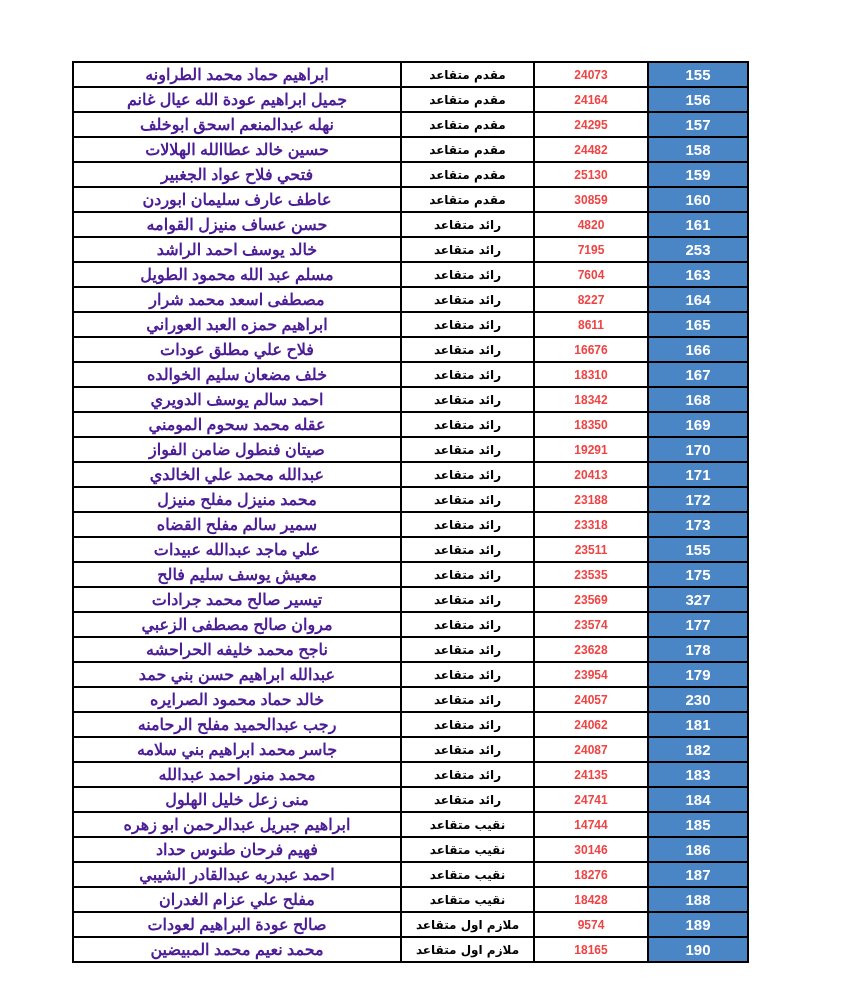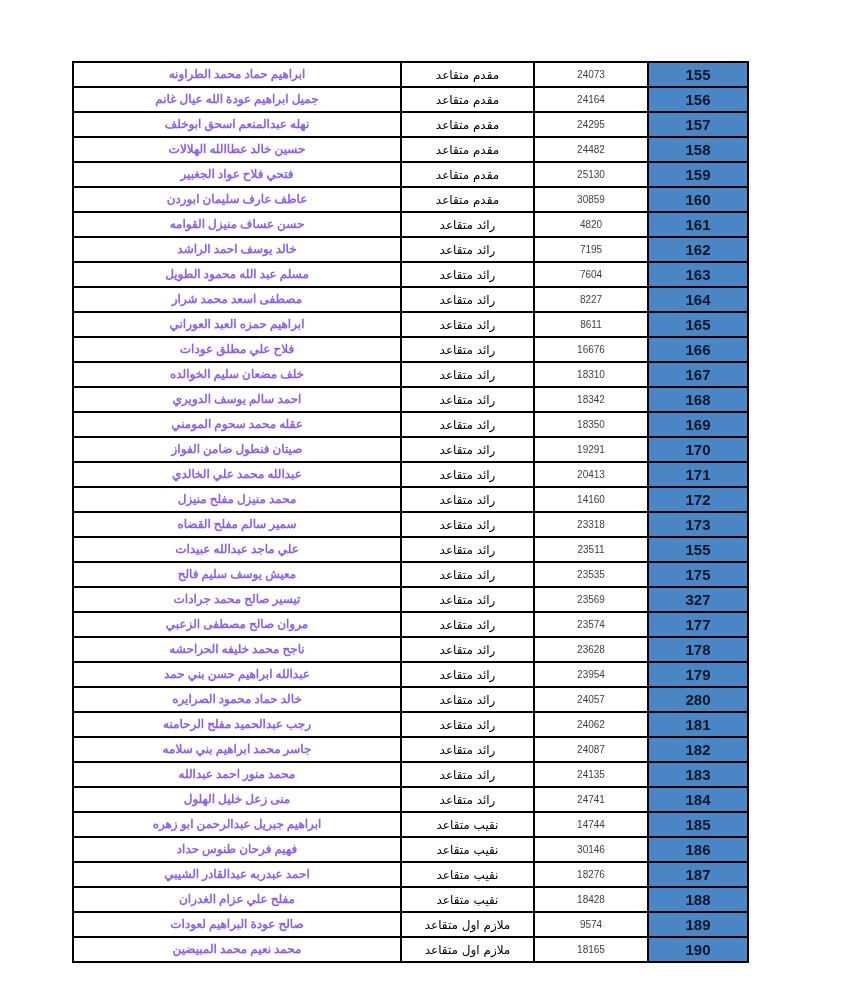--- a/index.html
+++ b/index.html
@@ -30,43 +30,43 @@
     border: 2px solid #000000;
     height: 23px;
     padding: 0;
     vertical-align: middle;
     text-align: center;
     overflow: hidden;
     white-space: nowrap;
   }
   td.cell-index {
     background: #4a85c6;
-    color: #0f172a;
+    color: #ffffff;
     font-family: "Liberation Sans", sans-serif;
     font-weight: bold;
     font-size: 15px;
     margin-left: 19px;
   }
   td.cell-serial {
     font-family: "Liberation Sans", sans-serif;
-    font-weight: normal;
-    font-size: 10px;
-    color: #404040;
+    font-weight: bold;
+    font-size: 12px;
+    color: #ef4444;
   }
   td.cell-rank {
     font-family: "DejaVu Sans", sans-serif;
-    font-weight: normal;
+    font-weight: bold;
     font-size: 12px;
     color: #000000;
   }
   td.cell-name {
-    font-family: Liberation Serif, serif;
+    font-family: Liberation Sans, sans-serif;
     font-weight: bold;
-    font-size: 12px;
-    color: #8b5cf6;
+    font-size: 16px;
+    color: #4c1d95;
   }
 </style>
 </head>
 <body>
 
 <div class="table-wrap">
   <table class="roster" dir="rtl">
     <colgroup>
       <col style="width:100px">
       <col style="width:114px">
@@ -117,21 +117,21 @@
   </tr>
 
   <tr>
     <td class="cell-index">161</td>
     <td class="cell-serial">4820</td>
     <td class="cell-rank">رائد متقاعد</td>
     <td class="cell-name">حسن عساف منيزل القوامه</td>
   </tr>
 
   <tr>
-    <td class="cell-index">162</td>
+    <td class="cell-index">253</td>
     <td class="cell-serial">7195</td>
     <td class="cell-rank">رائد متقاعد</td>
     <td class="cell-name">خالد يوسف احمد الراشد</td>
   </tr>
 
   <tr>
     <td class="cell-index">163</td>
     <td class="cell-serial">7604</td>
     <td class="cell-rank">رائد متقاعد</td>
     <td class="cell-name">مسلم عبد الله محمود الطويل</td>
@@ -188,21 +188,21 @@
 
   <tr>
     <td class="cell-index">171</td>
     <td class="cell-serial">20413</td>
     <td class="cell-rank">رائد متقاعد</td>
     <td class="cell-name">عبدالله محمد علي الخالدي</td>
   </tr>
 
   <tr>
     <td class="cell-index">172</td>
-    <td class="cell-serial">14160</td>
+    <td class="cell-serial">23188</td>
     <td class="cell-rank">رائد متقاعد</td>
     <td class="cell-name">محمد منيزل مفلح منيزل</td>
   </tr>
 
   <tr>
     <td class="cell-index">173</td>
     <td class="cell-serial">23318</td>
     <td class="cell-rank">رائد متقاعد</td>
     <td class="cell-name">سمير سالم مفلح القضاه</td>
   </tr>
@@ -243,21 +243,21 @@
   </tr>
 
   <tr>
     <td class="cell-index">179</td>
     <td class="cell-serial">23954</td>
     <td class="cell-rank">رائد متقاعد</td>
     <td class="cell-name">عبدالله ابراهيم حسن بني حمد</td>
   </tr>
 
   <tr>
-    <td class="cell-index">280</td>
+    <td class="cell-index">230</td>
     <td class="cell-serial">24057</td>
     <td class="cell-rank">رائد متقاعد</td>
     <td class="cell-name">خالد حماد محمود الصرايره</td>
   </tr>
 
   <tr>
     <td class="cell-index">181</td>
     <td class="cell-serial">24062</td>
     <td class="cell-rank">رائد متقاعد</td>
     <td class="cell-name">رجب عبدالحميد مفلح الرحامنه</td>

